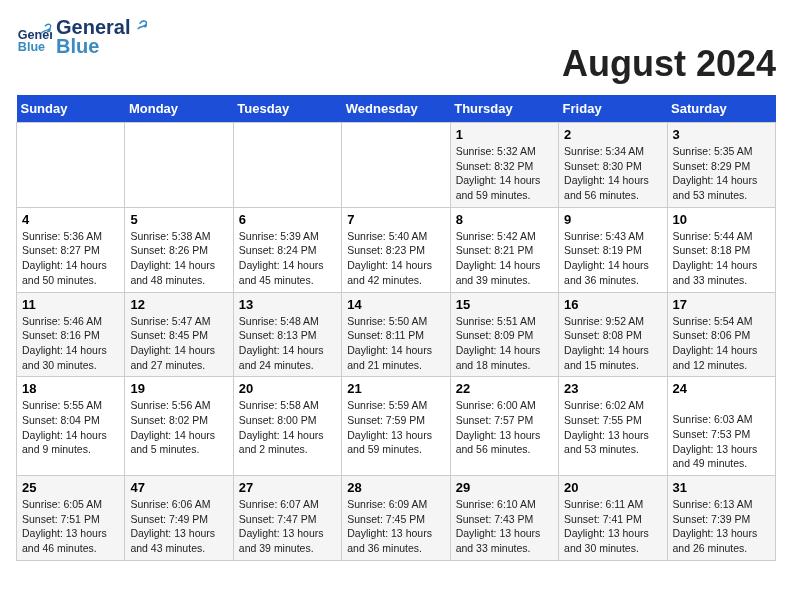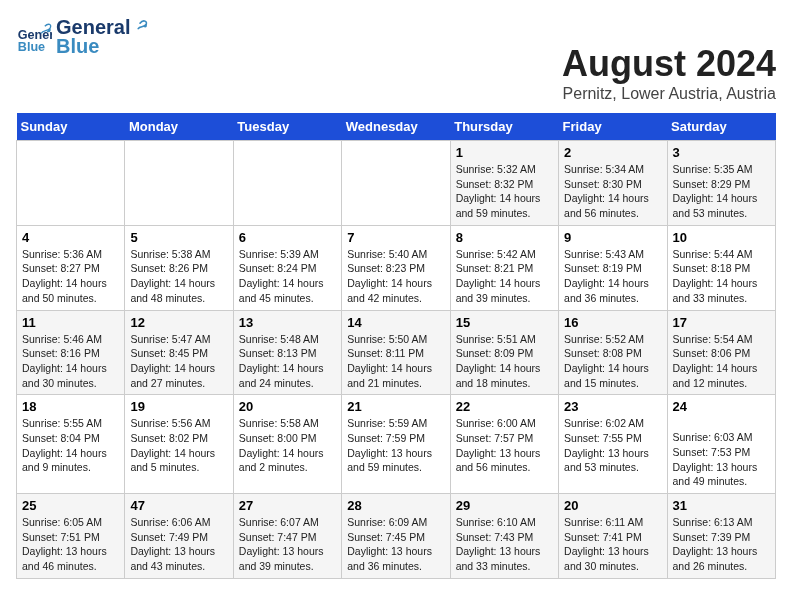--- a/index.html
+++ b/index.html
@@ -92,21 +92,20 @@
         <svg width="18" height="18" viewBox="0 0 20 20" style="margin: 0 1px;">
           <path d="M10 8 C13 4 18 5 17 9 C15 13 10 11 8 14" stroke="#3a8bc0" stroke-width="1.8" fill="none" stroke-linecap="round"></path>
           <path d="M17 9 C19 12 16 14 14 12" fill="#3a8bc0"></path>
         </svg>
       </div>
       <div style="font-size:20px;font-weight:bold;color:#3a8bc0;margin-top:-4px;">Blue</div>
     </div>
   </div>
   <div class="title-block">
     <div class="main-title">August 2024</div>
-    <div class="subtitle">Pernitz, Lower Austria, Austria</div>
   </div>
 </div>
 
 <table>
   <thead>
     <tr>
     <th>Sunday</th>
         <th>Monday</th>
         <th>Tuesday</th>
         <th>Wednesday</th>
@@ -225,21 +224,21 @@
         </td>
         <td>
           <div class="day-num">15</div>
           <div class="day-info" style="white-space: pre-line;">Sunrise: 5:51 AM
 Sunset: 8:09 PM
 Daylight: 14 hours
 and 18 minutes.</div>
         </td>
         <td>
           <div class="day-num">16</div>
-          <div class="day-info" style="white-space: pre-line;">Sunrise: 5:52 AM
+          <div class="day-info" style="white-space: pre-line;">Sunrise: 9:52 AM
 Sunset: 8:08 PM
 Daylight: 14 hours
 and 15 minutes.</div>
         </td>
         <td>
           <div class="day-num">17</div>
           <div class="day-info" style="white-space: pre-line;">Sunrise: 5:54 AM
 Sunset: 8:06 PM
 Daylight: 14 hours
 and 12 minutes.</div>

